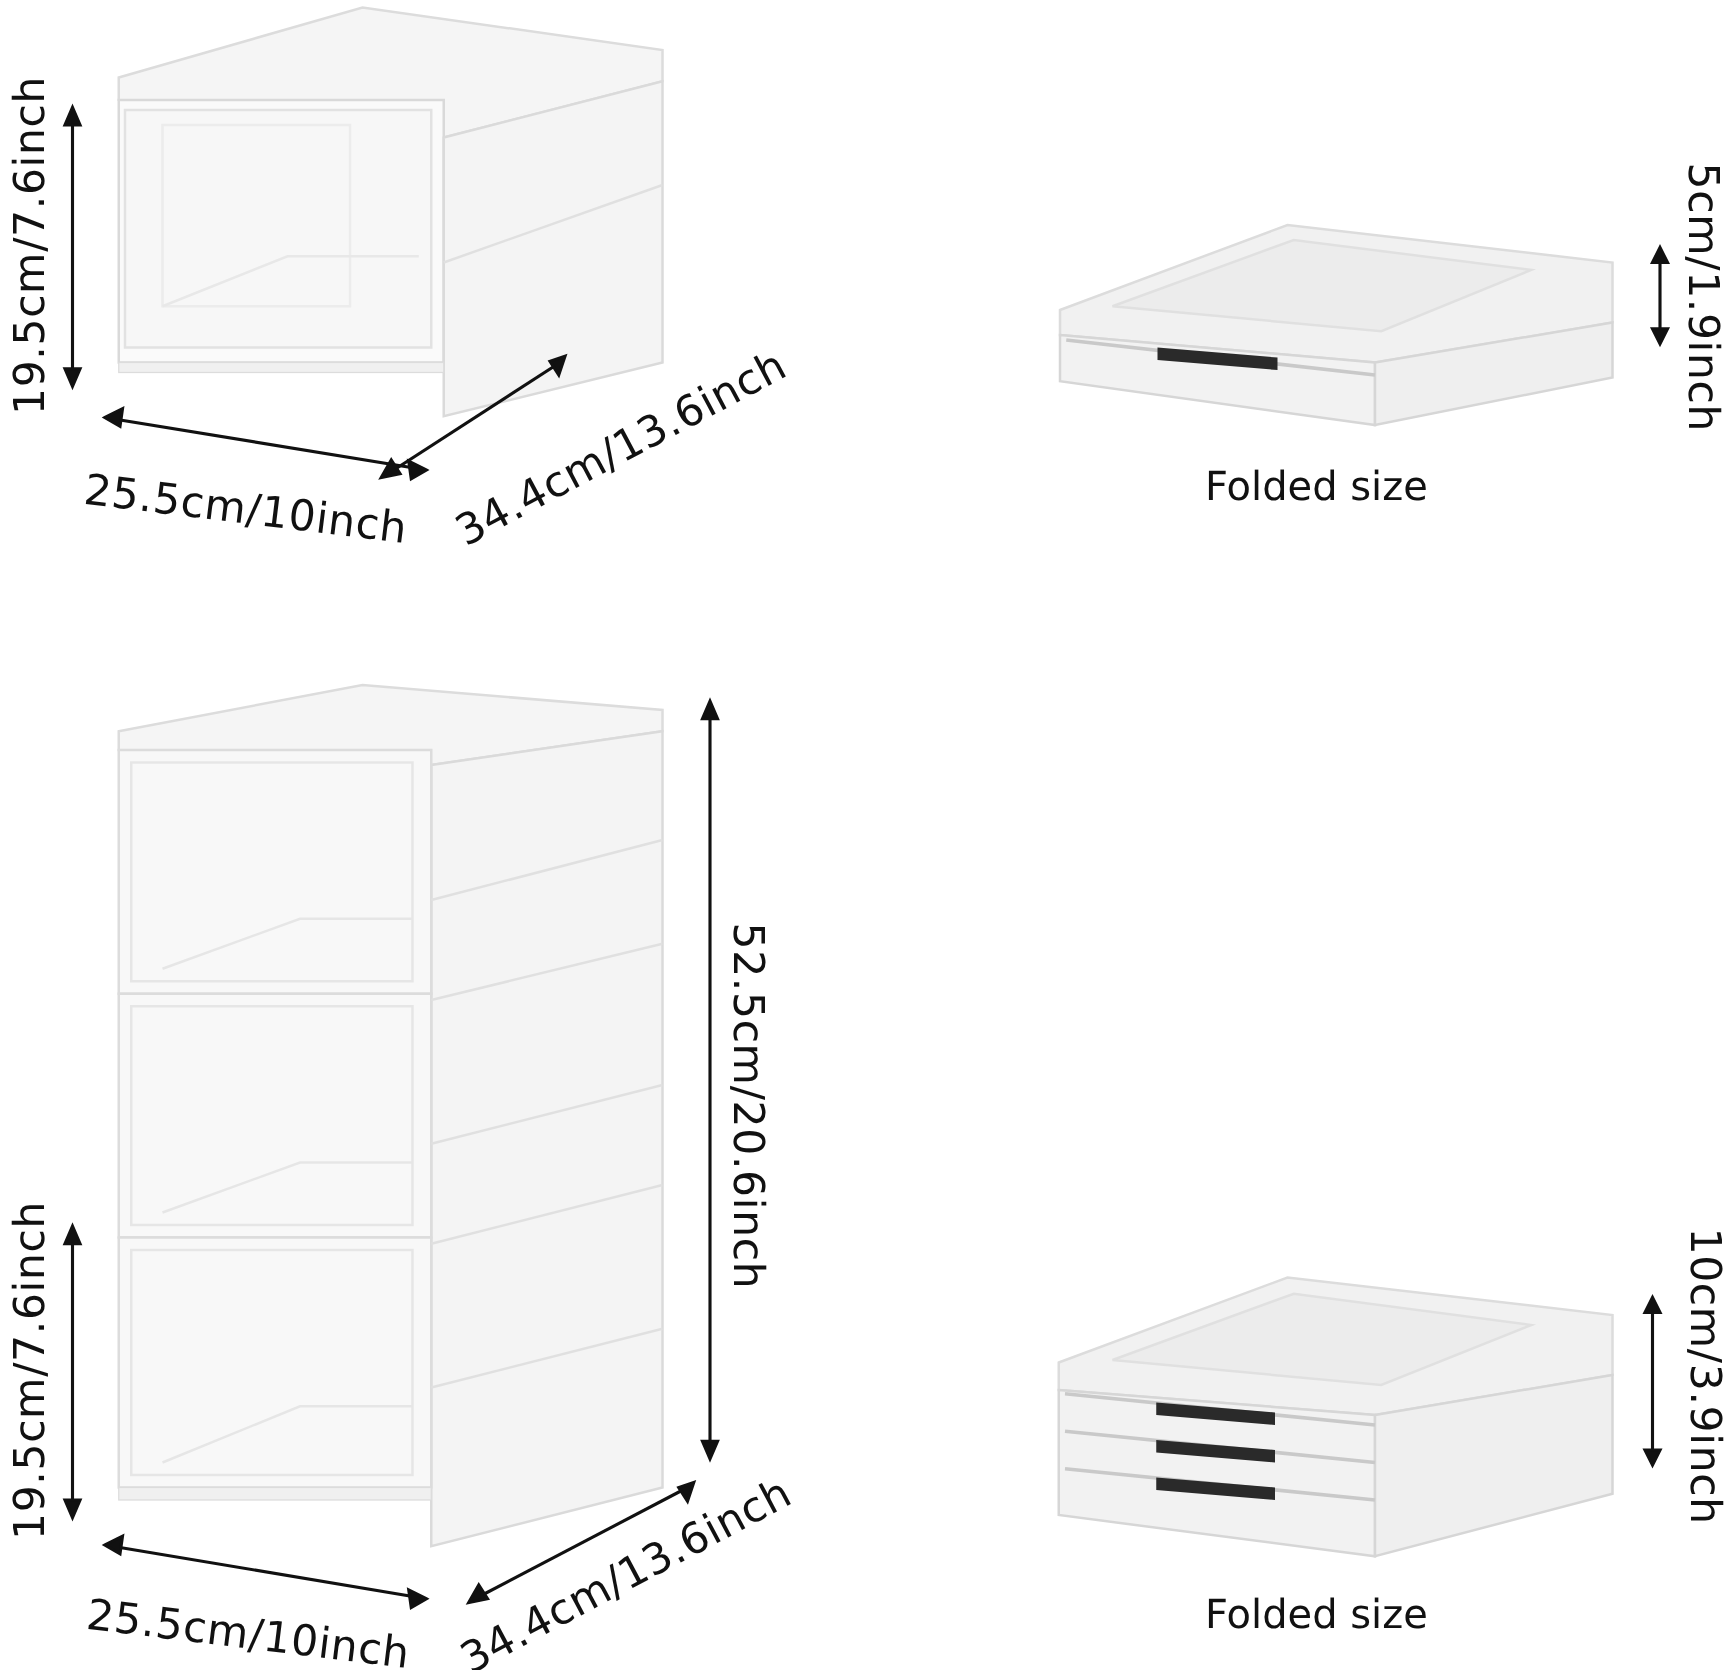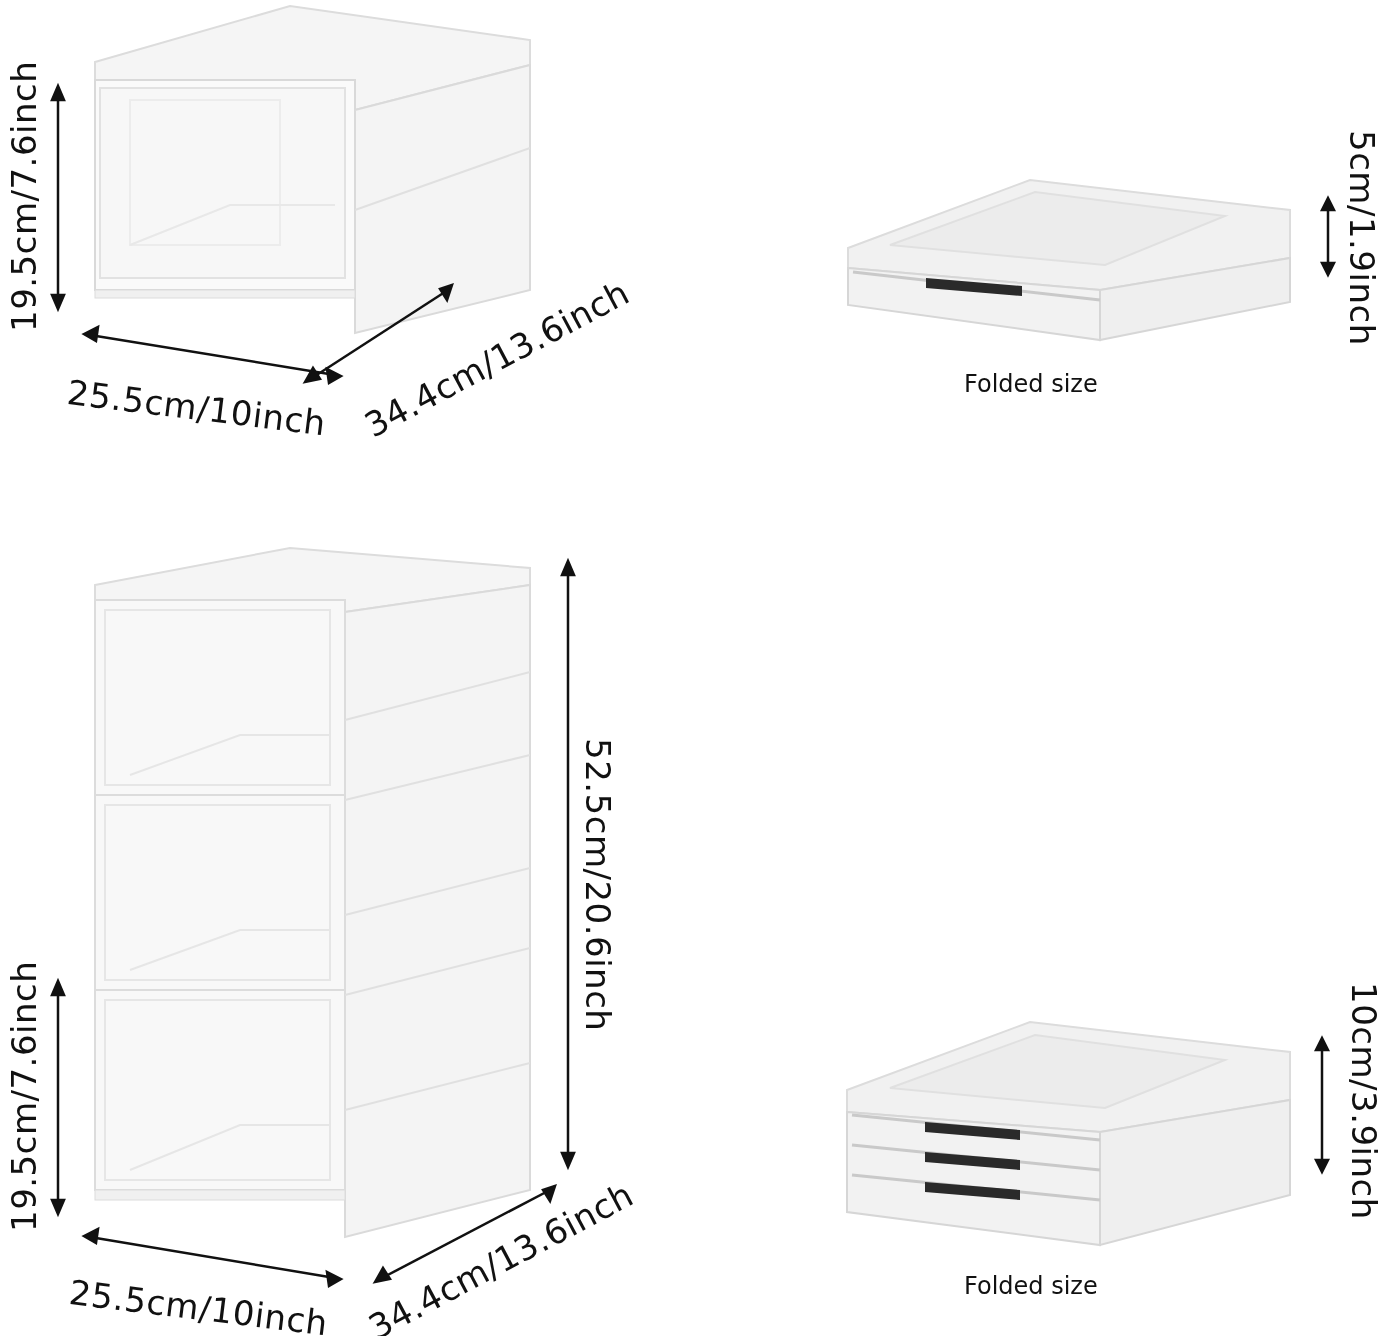--- a/index.html
+++ b/index.html
@@ -1,20 +1,20 @@
 <!DOCTYPE html>
 <html><head>
 <meta charset="utf-8">
 <style>
   html,body{margin:0;padding:0;background:#ffffff;}
   body{width:1384px;height:1336px;position:relative;overflow:hidden;font-family:"DejaVu Sans","Liberation Sans",sans-serif;color:#111;}
   .label{position:absolute;font-size:34px;white-space:nowrap;color:#111;letter-spacing:0.5px;}
   .vert-up{transform-origin:left top;transform:rotate(-90deg);}
   .vert-down{transform-origin:left top;transform:rotate(90deg);}
-  .caption{position:absolute;font-size:24px;white-space:nowrap;color:#111;}
+  .caption{position:absolute;font-size:32px;white-space:nowrap;color:#111;}
   svg{position:absolute;overflow:visible;}
 </style>
 </head>
 <body>
 
 
 
 <defs></defs>
 
 

